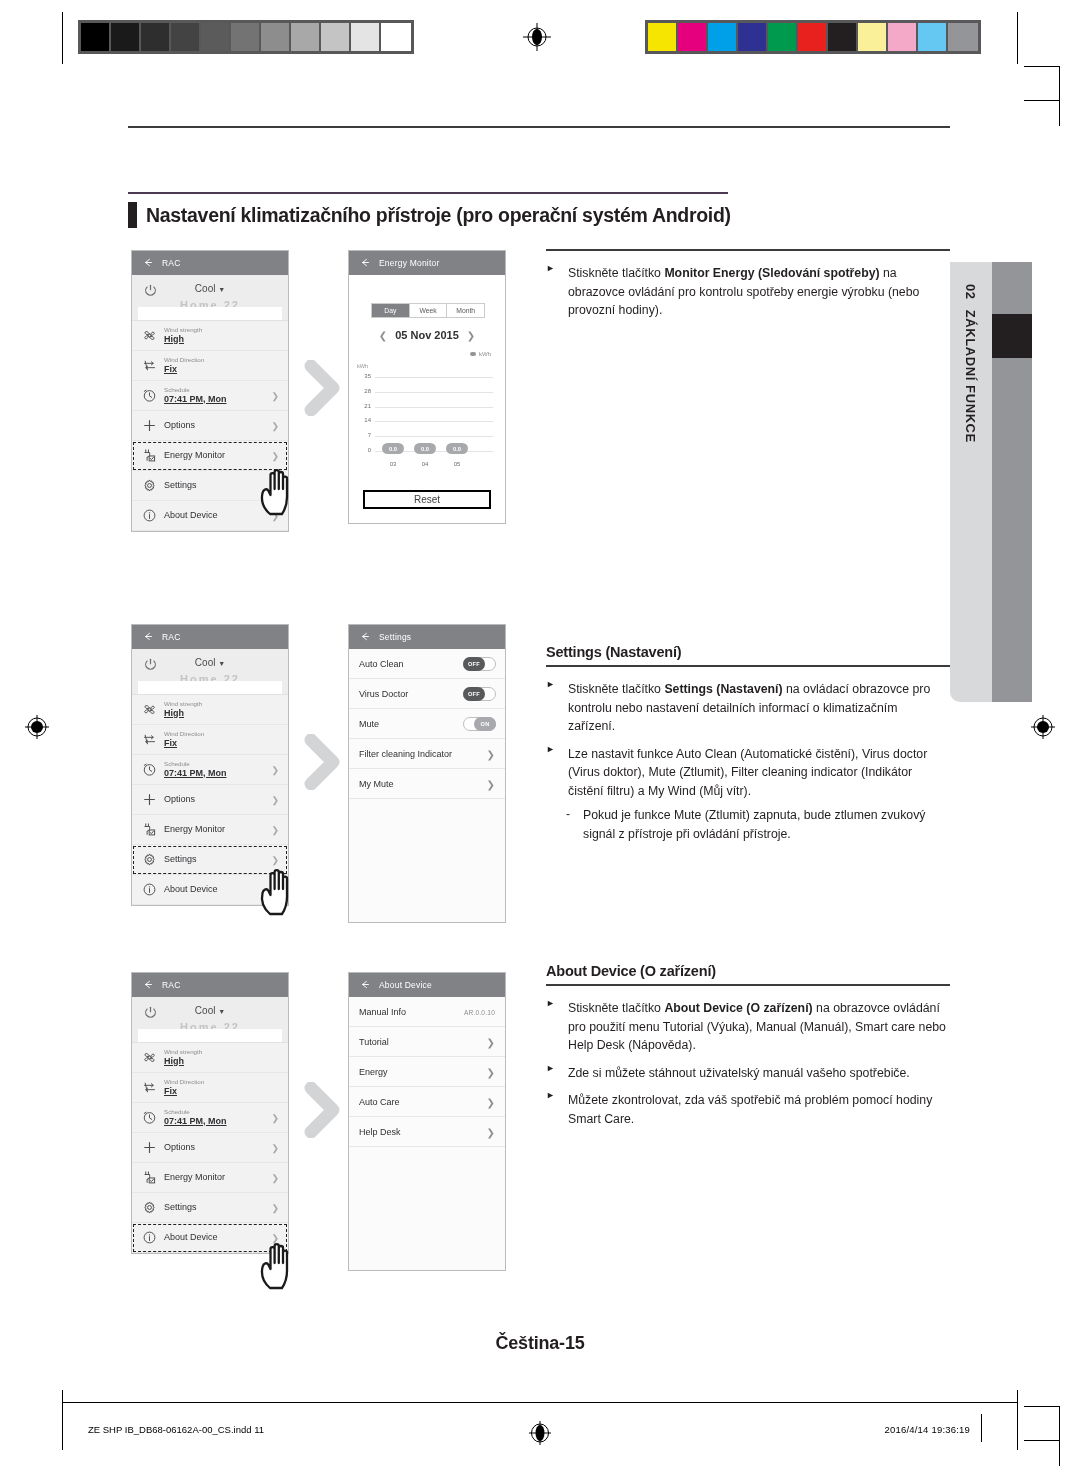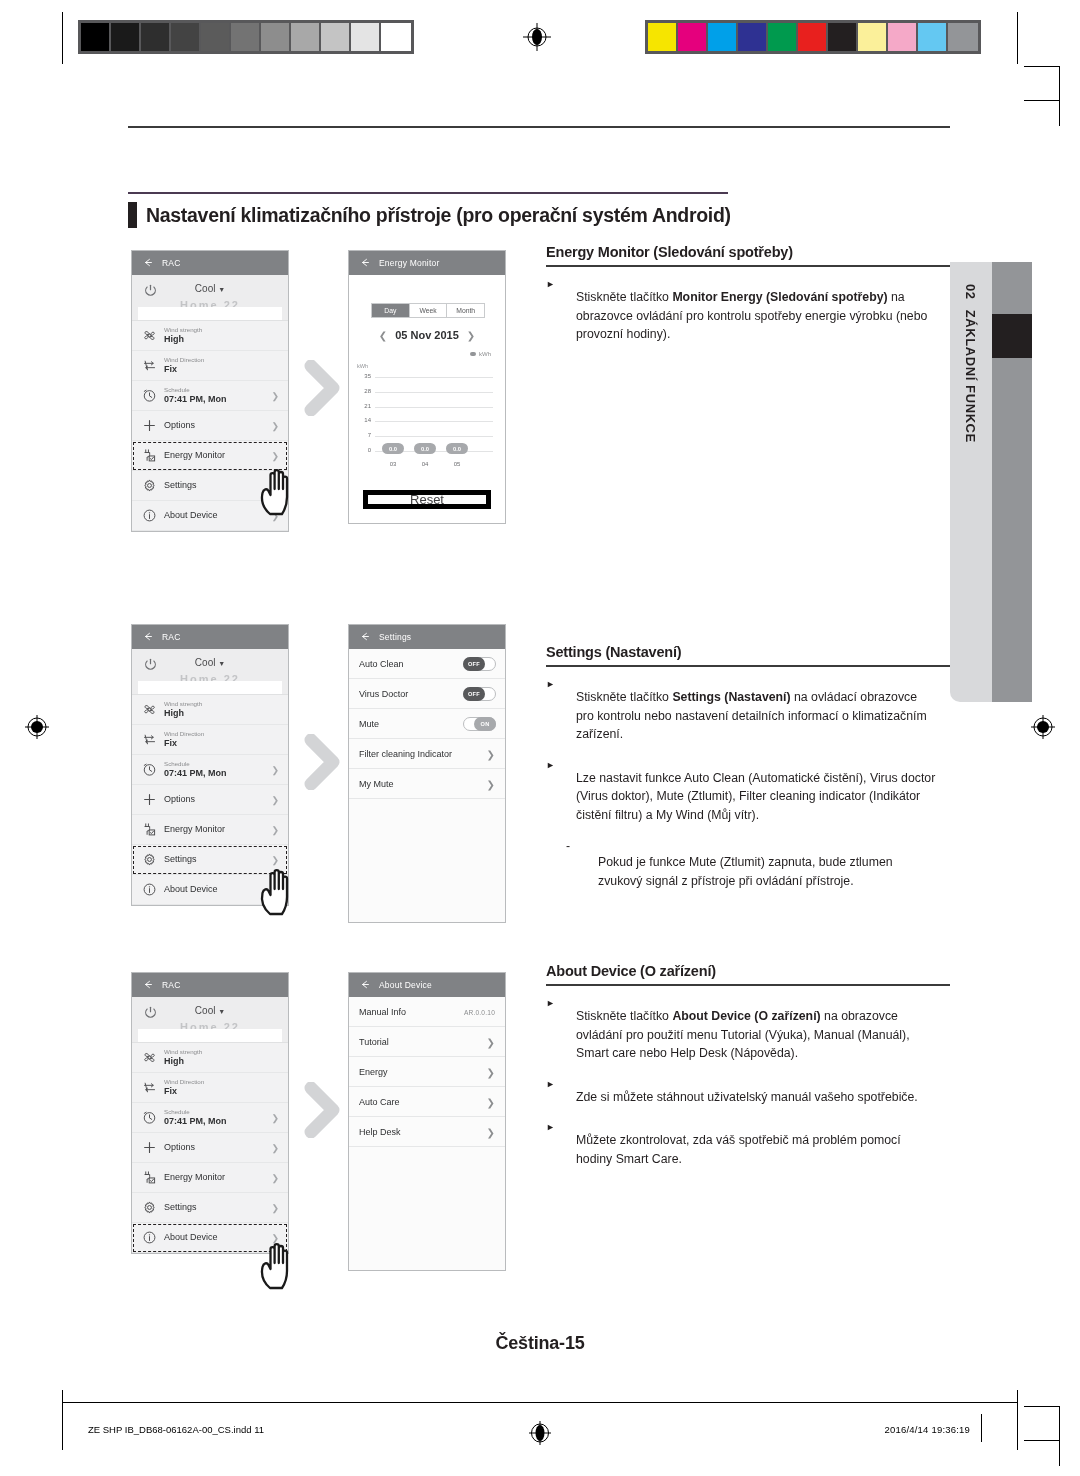--- a/index.html
+++ b/index.html
@@ -74,21 +74,21 @@
   .ctrl-top .mask { position:absolute; left:6px; right:6px; top:32px; height:16px;
                     background:#fff; }
 
   .row { position:relative; height:30px; display:flex; align-items:center;
          border-bottom:1px solid #e6e7e8; background:#f2f2f3; padding-left:10px; }
   .row .ico { width:22px; flex:0 0 22px; display:flex; align-items:center;
               justify-content:flex-start; color:#4d4d4f; }
   .row .txtwrap { display:flex; flex-direction:column; justify-content:center;
                   line-height:1.05; }
   .row .sub { font-size:6.2px; color:#8b8c8e; margin-bottom:1px; }
-  .row .val { font-size:9px; color:#2f3032; font-weight:bold; }
+  .row .val { font-size:9px; color:#2f3032; font-weight:bold;text-decoration:underline; }
   .row .one { font-size:9px; color:#2f3032; }
   .row .chev { position:absolute; right:9px; top:50%; transform:translateY(-50%);
                color:#a6a8ab; font-size:9px; }
 
   .row.sel { outline:1.6px dashed #231f20; outline-offset:-2px; z-index:3; }
 
   
   .srow { position:relative; height:30px; display:flex; align-items:center;
           border-bottom:1px solid #e6e7e8; background:#fbfbfb; padding-left:10px;
           font-size:9px; color:#2f3032; }
@@ -138,30 +138,30 @@
   .chart .ytick { position:absolute; left:0; font-size:6px; color:#6d6e71;
                   width:14px; text-align:right; }
   .chart .gl { position:absolute; left:18px; right:4px; height:1px; background:#e2e3e4; }
   .chart .xtick { position:absolute; font-size:6px; color:#6d6e71; width:20px;
                   text-align:center; }
   .chart .bub { position:absolute; width:22px; height:11px; border-radius:6px;
                 background:#a7a9ac; color:#fff; font-size:5.8px; font-weight:bold;
                 display:flex; align-items:center; justify-content:center; }
 
   .resetbtn { position:absolute; left:14px; right:14px; bottom:14px; height:19px;
-              border:5px solid #000000; background:#fdfdfd; font-size:13px;
+              border:2px solid #000000; background:#fdfdfd; font-size:10px;
               color:#414042; display:flex; align-items:center; justify-content:center; }
 
   
   .txtcol { position:absolute; left:546px; width:404px; }
   .txtcol h2 { margin:0 0 0 0; font-size:14.5px; font-weight:bold; letter-spacing:-.2px; }
   .txtcol .hr { height:2px; background:#3b3b3b; margin:5px 0 9px 0; }
   .bullet { display:flex; gap:9px; margin-bottom:1px; font-size:12.3px; line-height:18.5px; }
   .bullet .tri { flex:0 0 9px; padding-top:4px; font-size:9px; color:#231f20; line-height:1; }
-  .bullet p { margin:12px; }
+  .bullet p { margin:4px; }
   .bullet b { font-weight:bold; }
   .dashitem { display:flex; gap:8px; font-size:12.3px; line-height:18.5px;
               margin-left:20px; }
   .dashitem .dsh { flex:0 0 8px; }
 
   
   .pagenum { position:absolute; left:0; right:0; top:1333px; text-align:center;
              font-size:18px; font-weight:bold; letter-spacing:-.2px; }
 
   .footline { position:absolute; left:62px; top:1402px; width:956px; height:1px;
@@ -719,41 +719,40 @@
       <span class="chev">❯</span>
     </div>
     <div class="srow">
             <span>Help Desk</span>
       <span class="chev">❯</span>
     </div>
     <div class="fill" style="height:123px;"></div>
   </div>
 
 <div class="txtcol" id="sec0" style="top:244px;">
-    <h2>Energy Monitor (Sledování spotřeby)</h2>
            <div class="hr"></div>
     <div class="bullet">
             <span class="tri">►</span>
             <p>Stiskněte tlačítko <b>Monitor Energy (Sledování spotřeby)</b> na obrazovce ovládání pro kontrolu spotřeby energie výrobku (nebo provozní hodiny).</p>
           </div>
   </div>
 <div class="txtcol" id="sec1" style="top:644px;">
     <h2>Settings (Nastavení)</h2>
            <div class="hr"></div>
     <div class="bullet">
             <span class="tri">►</span>
             <p>Stiskněte tlačítko <b>Settings (Nastavení)</b> na ovládací obrazovce pro kontrolu nebo nastavení detailních informací o klimatizačním zařízení.</p>
           </div>
     <div class="bullet">
             <span class="tri">►</span>
             <p>Lze nastavit funkce Auto Clean (Automatické čistění), Virus doctor (Virus doktor), Mute (Ztlumit), Filter cleaning indicator (Indikátor čistění filtru) a My Wind (Můj vítr).</p>
           </div>
     <div class="dashitem">
             <span class="dsh">-</span>
-            <p style="margin:16px">Pokud je funkce Mute (Ztlumit) zapnuta, bude ztlumen zvukový signál z přístroje při ovládání přístroje.</p>
+            <p style="margin:1px">Pokud je funkce Mute (Ztlumit) zapnuta, bude ztlumen zvukový signál z přístroje při ovládání přístroje.</p>
           </div>
   </div>
 <div class="txtcol" id="sec2" style="top:963px;">
     <h2>About Device (O zařízení)</h2>
            <div class="hr"></div>
     <div class="bullet">
             <span class="tri">►</span>
             <p>Stiskněte tlačítko <b>About Device (O zařízení)</b> na obrazovce ovládání pro použití menu Tutorial (Výuka), Manual (Manuál), Smart care nebo Help Desk (Nápověda).</p>
           </div>
     <div class="bullet">

